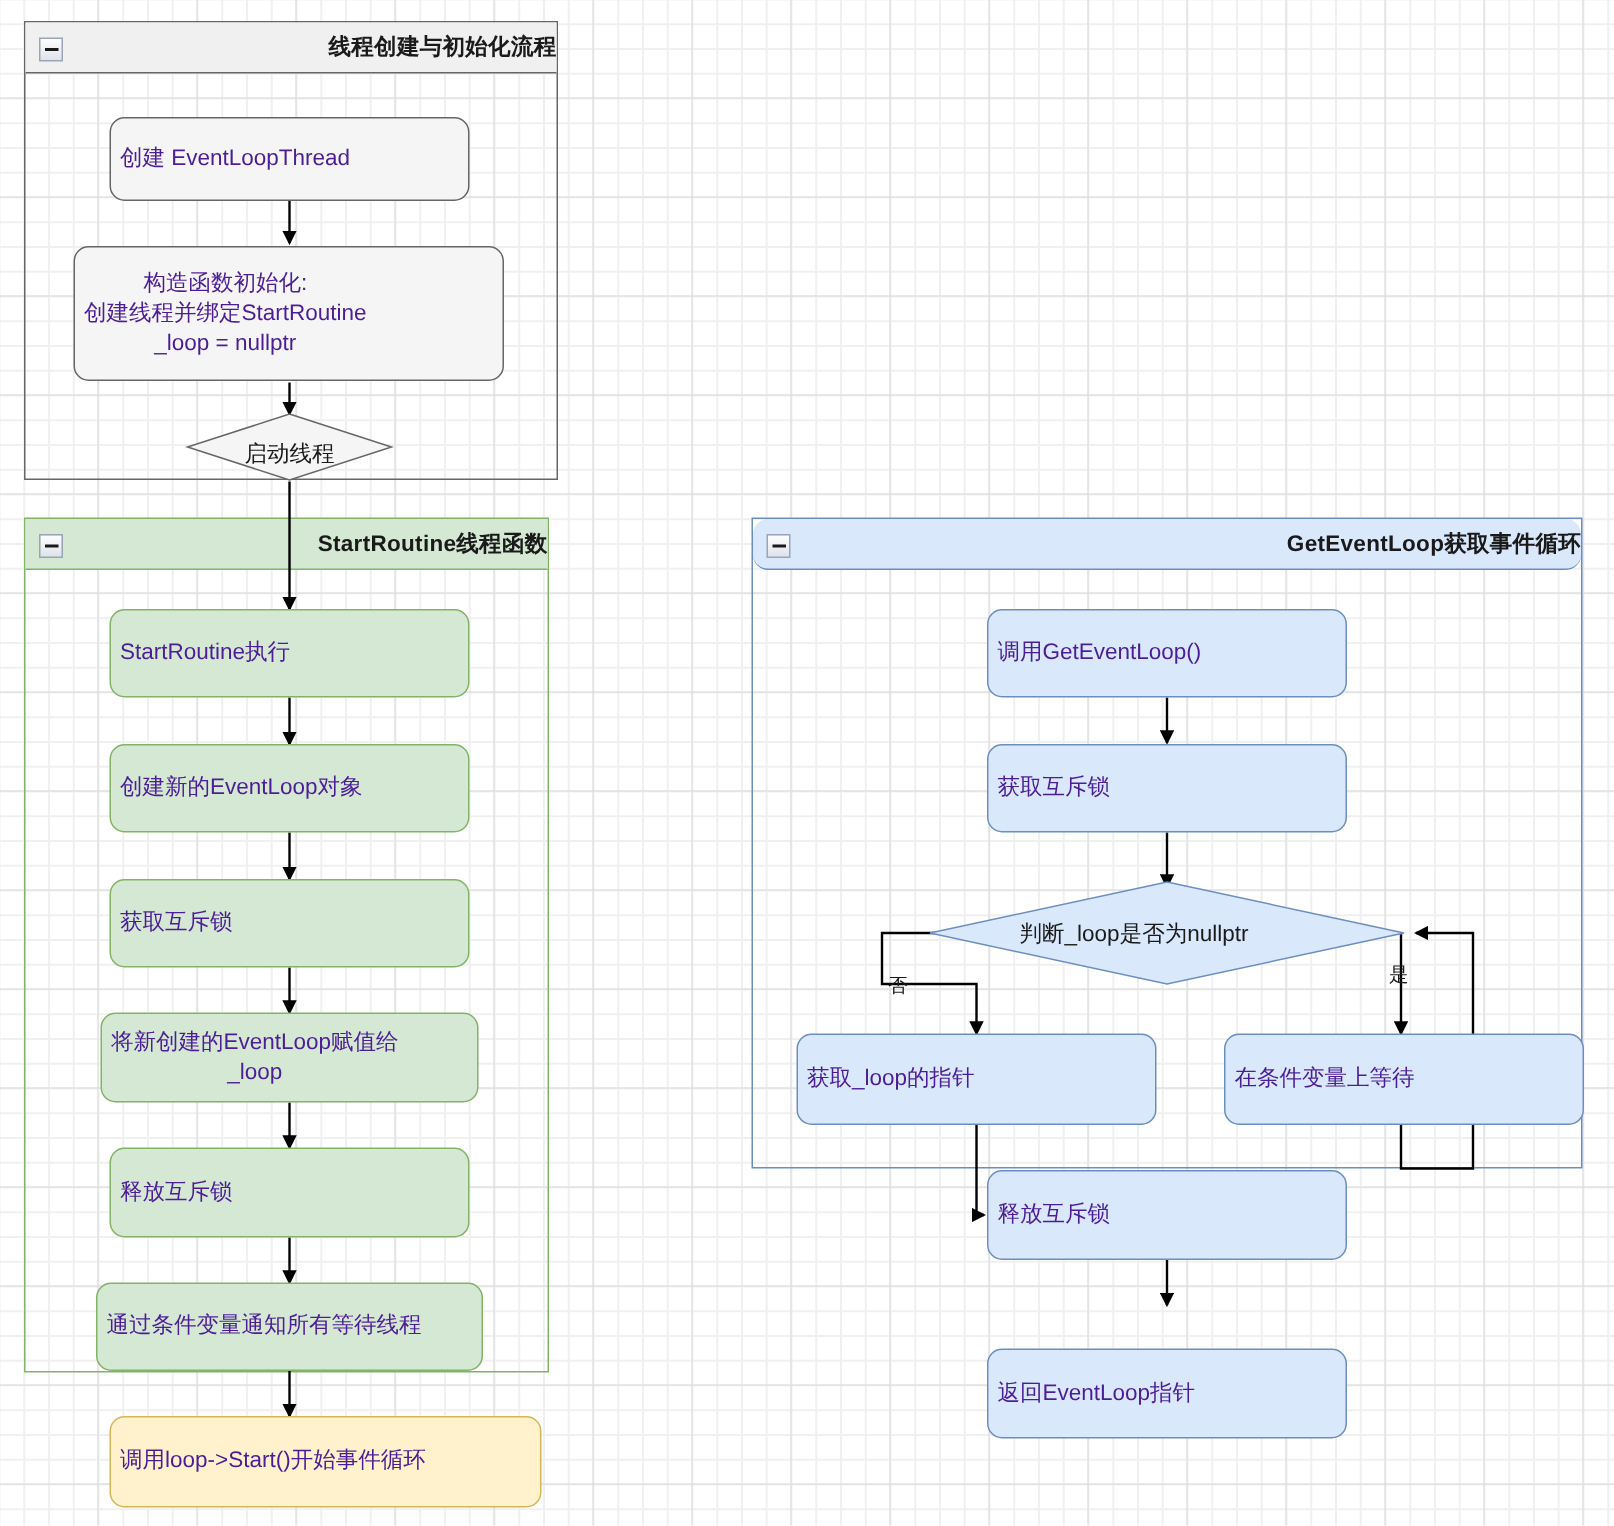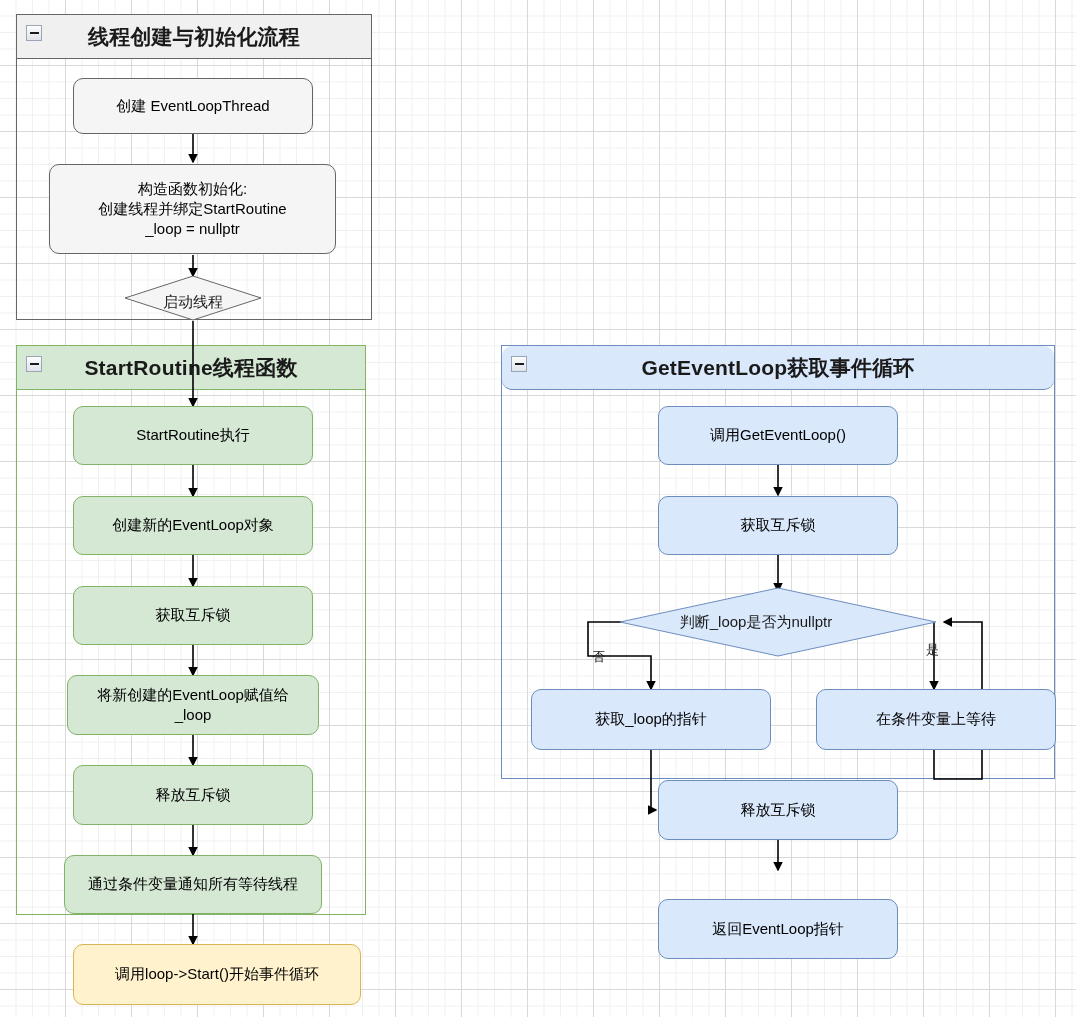--- a/index.html
+++ b/index.html
@@ -30,27 +30,27 @@
   .container {
     position: absolute;
     box-sizing: border-box;
     border: 1px solid #666666;
   }
   .container-header {
     position: absolute;
     left: 0;
     top: 0;
     right: 0;
-    height: 44px;
-    box-sizing: border-box;
-    display: flex;
-    align-items: center;
-    justify-content: center;
+    height: 34px;
+    box-sizing: border-box;
+    display: flex;
+    align-items: center;
+    justify-content: flex-end;
     font-weight: bold;
-    font-size: 21px;
+    font-size: 15px;
     color: #1a1a1a;
     letter-spacing: 0.2px;
   }
   .collapse-icon {
     position: absolute;
     left: 9px;
     top: 10px;
     width: 16px;
     height: 16px;
     box-sizing: border-box;
@@ -76,25 +76,24 @@
 
   .c-blue { background: transparent; border-color: #6c8ebf; }
   .c-blue .container-header { background: #dae8fc; border-bottom: 1px solid #6c8ebf; border-radius: 10px; }
 
   .node {
     position: absolute;
     box-sizing: border-box;
     border-radius: 10px;
     display: flex;
     align-items: center;
-    justify-content: center;
     text-align: center;
     font-size: 15px;
     line-height: 1.35;
-    color: #000000;
+    color: #4c1d95;
     padding: 2px 6px;
     white-space: pre-line;
   }
   .n-gray  { background: #f5f5f5; border: 1px solid #666666; }
   .n-green { background: #d5e8d4; border: 1px solid #82b366; }
   .n-blue  { background: #dae8fc; border: 1px solid #6c8ebf; }
   .n-yellow{ background: #fff2cc; border: 1px solid #d6b656; }
 
   .diamond-wrap {
     position: absolute;

